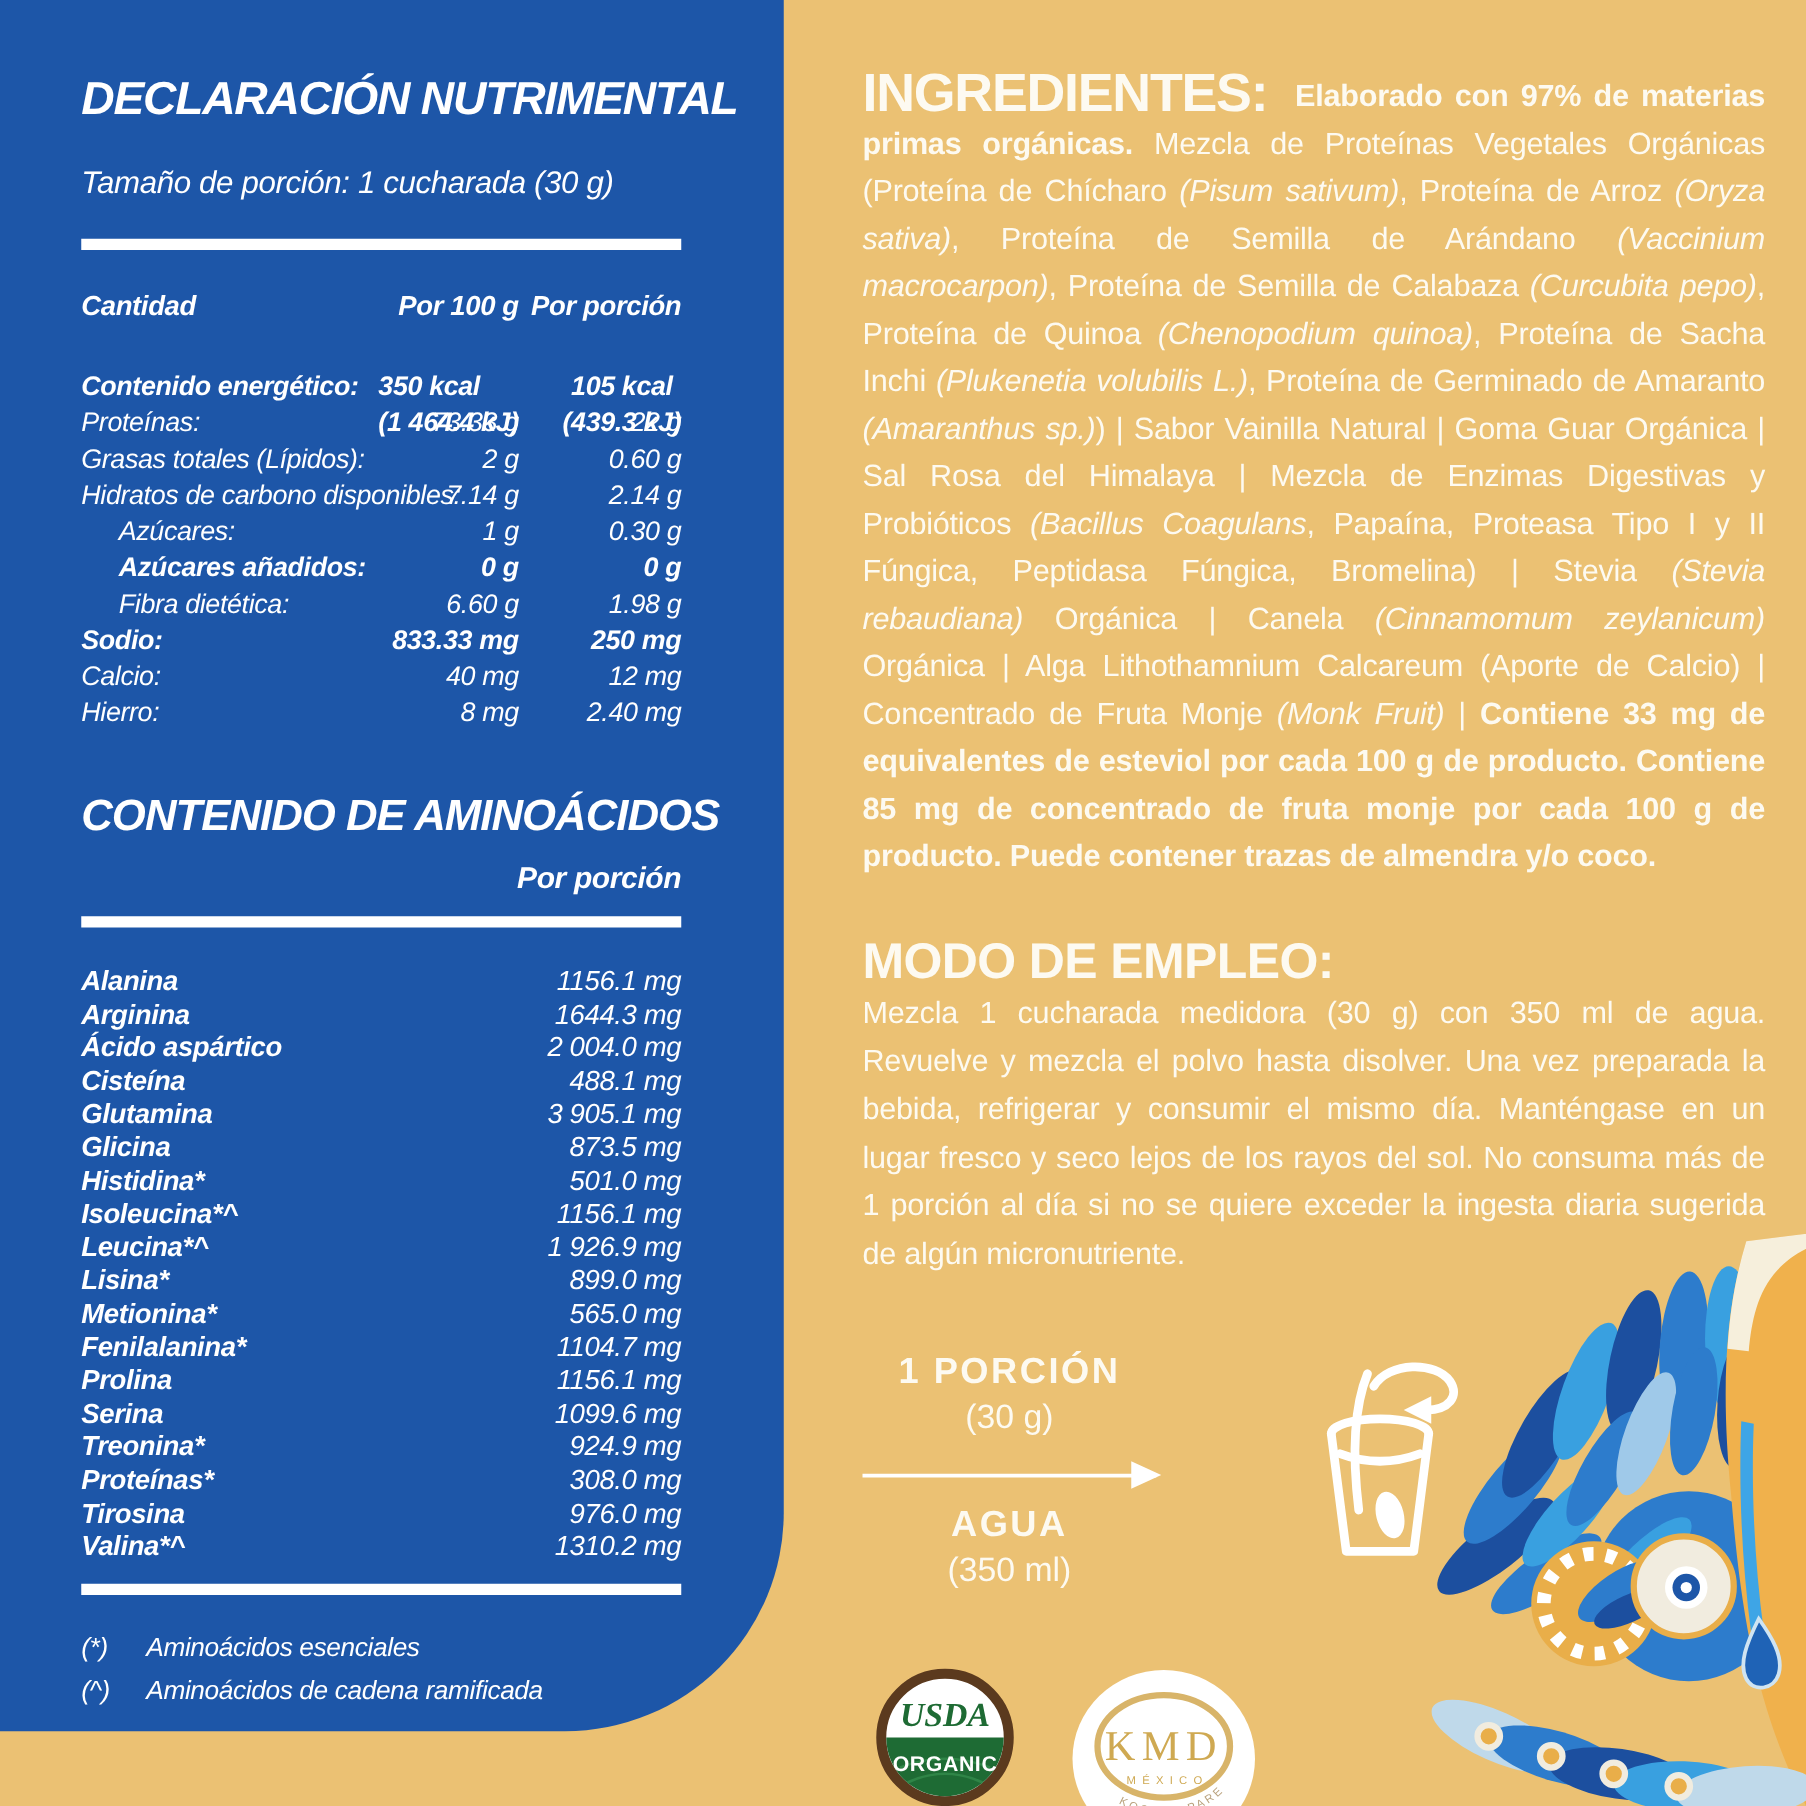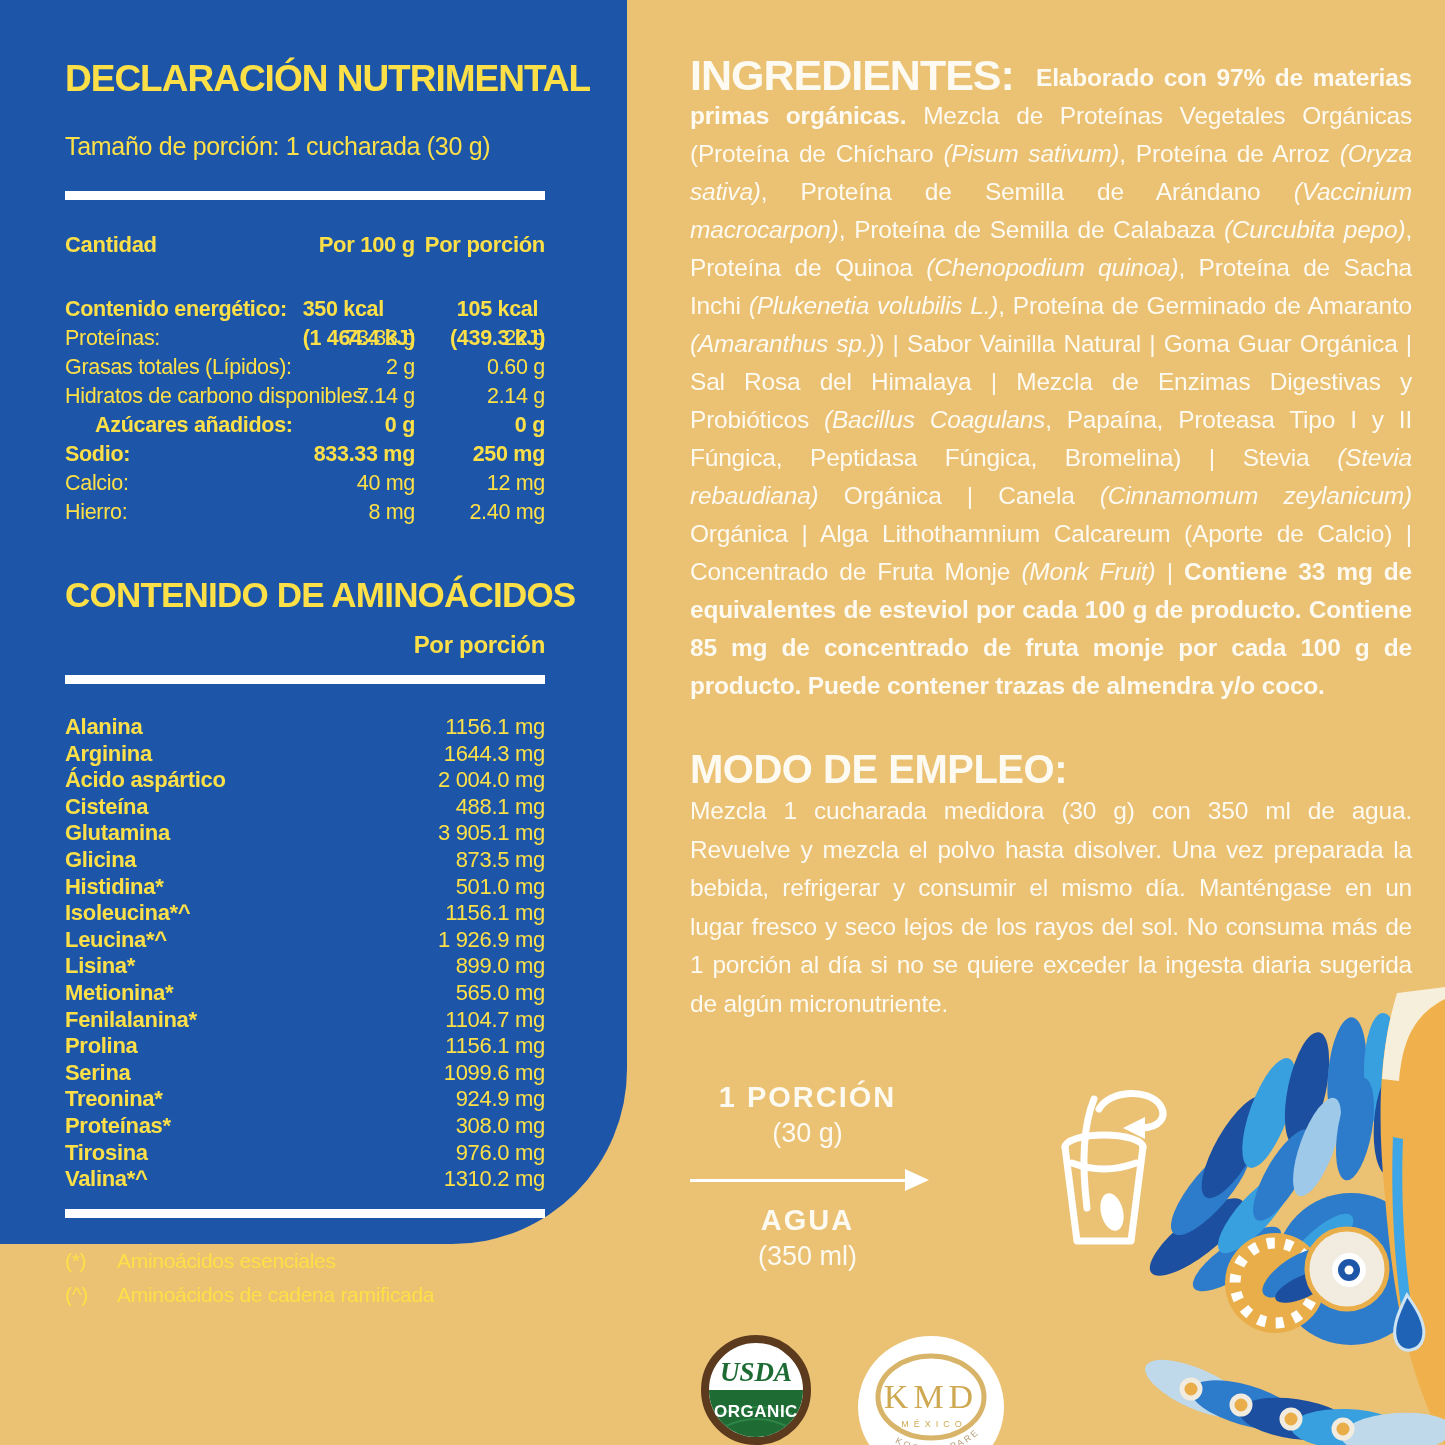--- a/index.html
+++ b/index.html
@@ -4,22 +4,22 @@
 <style>
   html,body{margin:0;padding:0;}
   .stage{
     position:relative;width:1445px;height:1445px;overflow:hidden;
     background:#ebc173;
     font-family:"Liberation Sans", sans-serif;
     -webkit-font-smoothing:antialiased;
   }
   
   .panel-blue{
-    position:absolute;left:0;top:0;width:627px;height:1244px;
-    background:#1d56a8;border-bottom-right-radius:175px;color:#fde047;
+    position:absolute;left:0;top:0;width:627px;height:1385px;
+    background:#1d56a8;border-bottom-right-radius:175px;color:#ffffff;font-style:italic;
   }
   .left-inner{position:absolute;left:65px;top:58px;width:480px;letter-spacing:-0.3px;}
   .decl-title{font-size:37px;font-weight:bold;letter-spacing:-1px;white-space:nowrap;}
   .serving-line{font-size:25px;margin-top:32px;white-space:nowrap;}
   .rule{height:9px;background:#ffffff;margin-top:30px;}
   .thead{position:relative;margin-top:32px;height:27px;font-weight:bold;font-size:22px;}
   .thead .h1{position:absolute;left:0;top:0;}
   .thead .h2{position:absolute;right:130px;top:0;white-space:nowrap;}
   .thead .h3{position:absolute;right:0;top:0;white-space:nowrap;}
   .nrows{margin-top:36px;}
@@ -106,27 +106,45 @@
           </div>
           <div class="nrow">
             <span class="lbl">Hidratos de carbono disponibles:</span>
             <div class="v1">
               <div>7.14 g</div>
             </div>
             <div class="v2">
               <div>2.14 g</div>
             </div>
           </div>
+          <div class="nrow indent">
+            <span class="lbl">Azúcares:</span>
+            <div class="v1">
+              <div>1 g</div>
+            </div>
+            <div class="v2">
+              <div>0.30 g</div>
+            </div>
+          </div>
           <div class="nrow bold indent">
             <span class="lbl">Azúcares añadidos:</span>
             <div class="v1">
               <div>0 g</div>
             </div>
             <div class="v2">
               <div>0 g</div>
+            </div>
+          </div>
+          <div class="nrow indent">
+            <span class="lbl">Fibra dietética:</span>
+            <div class="v1">
+              <div>6.60 g</div>
+            </div>
+            <div class="v2">
+              <div>1.98 g</div>
             </div>
           </div>
           <div class="nrow bold">
             <span class="lbl">Sodio:</span>
             <div class="v1">
               <div>833.33 mg</div>
             </div>
             <div class="v2">
               <div>250 mg</div>
             </div>

